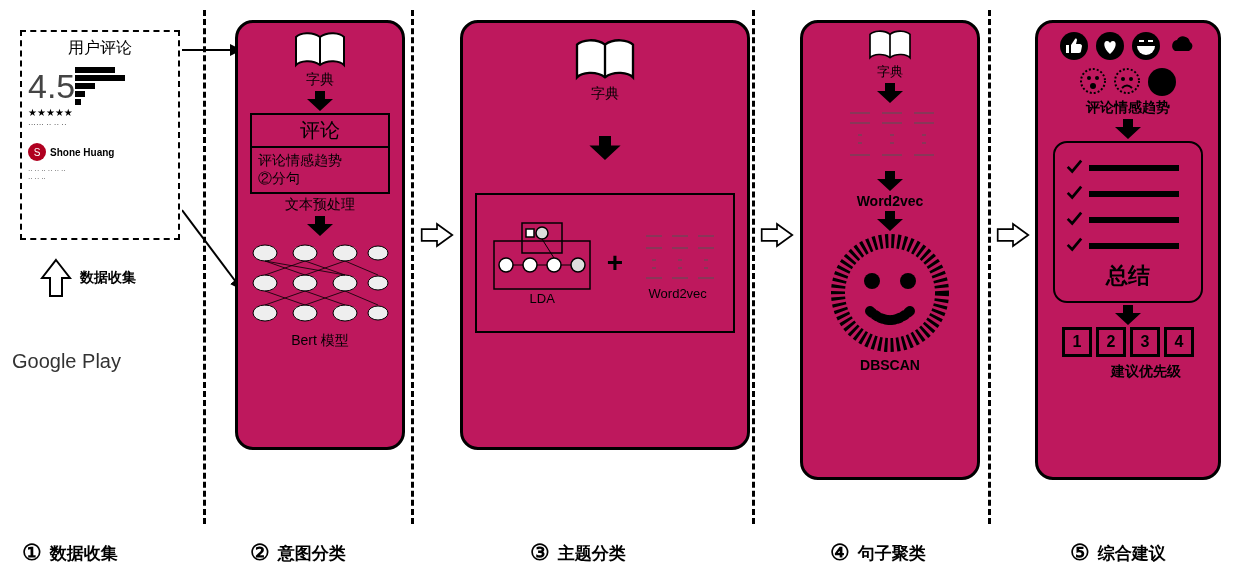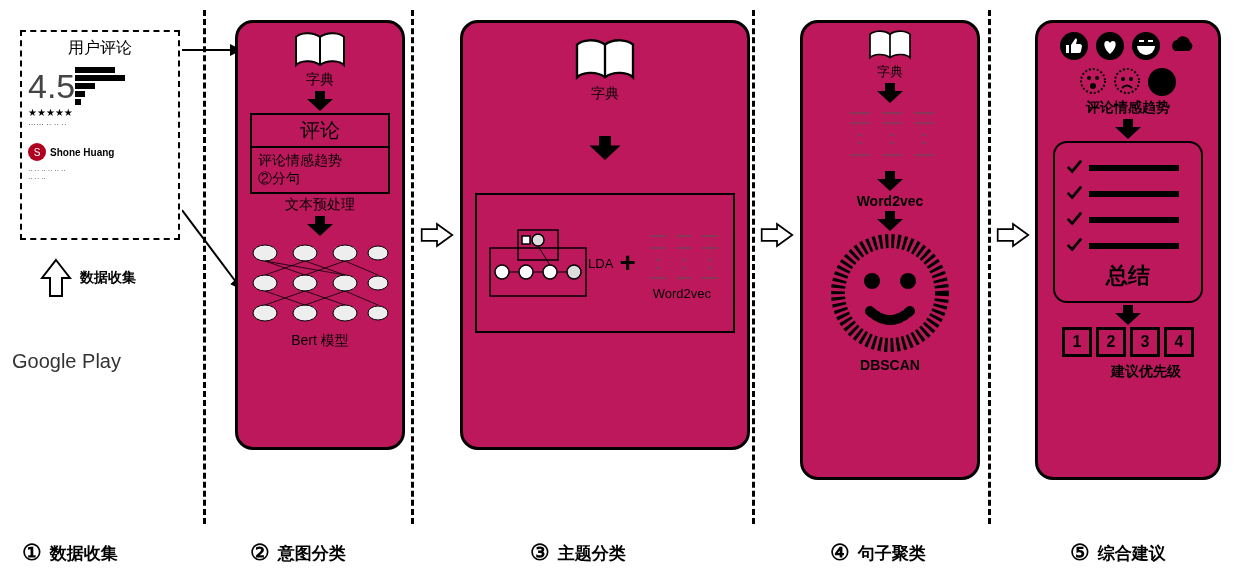--- a/index.html
+++ b/index.html
@@ -208,21 +208,21 @@
           <path d="M30 6 V34" stroke="#000" stroke-width="2"></path>
         </svg>
     </div>
     <div class="small-label">字典</div>
     <div style="height:30px;"></div>
     <div class="down-arrow" style="width:36px;height:30px;"><svg viewBox="0 0 30 24">
           <path d="M10 2 H20 V10 H28 L15 22 L2 10 H10 Z" fill="#000"></path>
         </svg></div>
     <div style="height:30px;"></div>
     <div class="box-border" style="width:260px; height:140px; padding:8px; display:flex; align-items:center; justify-content:space-around;">
-      <div style="display:flex;align-items:center;">
+      <div style="display:flex;flex-direction:column;align-items:center;">
         <svg width="100" height="70" viewBox="0 0 100 70">
           <rect x="2" y="20" width="96" height="48" fill="none" stroke="#000" stroke-width="1.5"></rect>
           <rect x="30" y="2" width="40" height="30" fill="none" stroke="#000" stroke-width="1.5"></rect>
           <circle cx="14" cy="44" r="7" fill="#fff" stroke="#000" stroke-width="1.5"></circle>
           <circle cx="38" cy="44" r="7" fill="#fff" stroke="#000" stroke-width="1.5"></circle>
           <circle cx="62" cy="44" r="7" fill="#fff" stroke="#000" stroke-width="1.5"></circle>
           <circle cx="86" cy="44" r="7" fill="#ddd" stroke="#000" stroke-width="1.5"></circle>
           <circle cx="50" cy="12" r="6" fill="#ddd" stroke="#000" stroke-width="1.5"></circle>
           <rect x="34" y="8" width="8" height="8" fill="#fff" stroke="#000" stroke-width="1.5"></rect>
           <line x1="21" y1="44" x2="31" y2="44" stroke="#000"></line>

